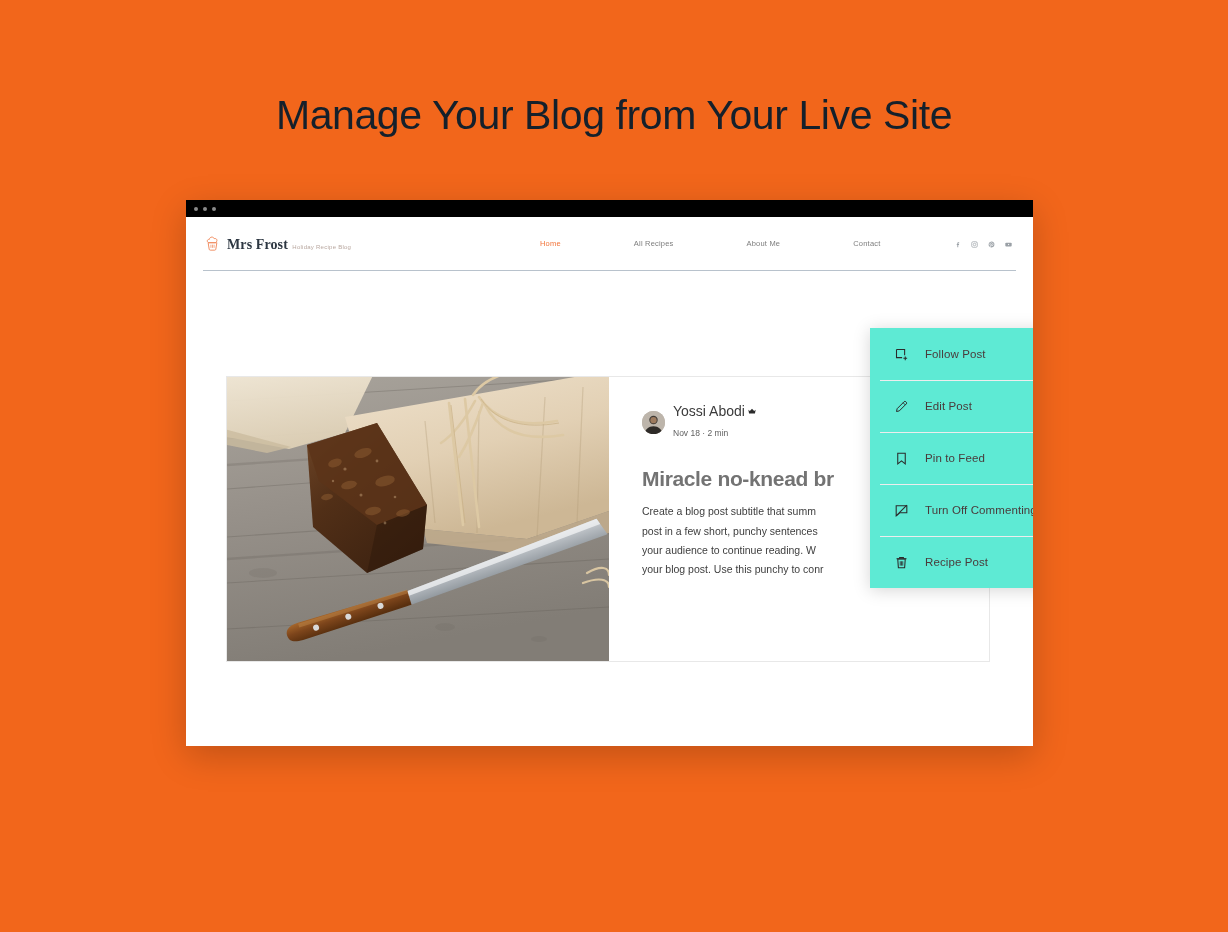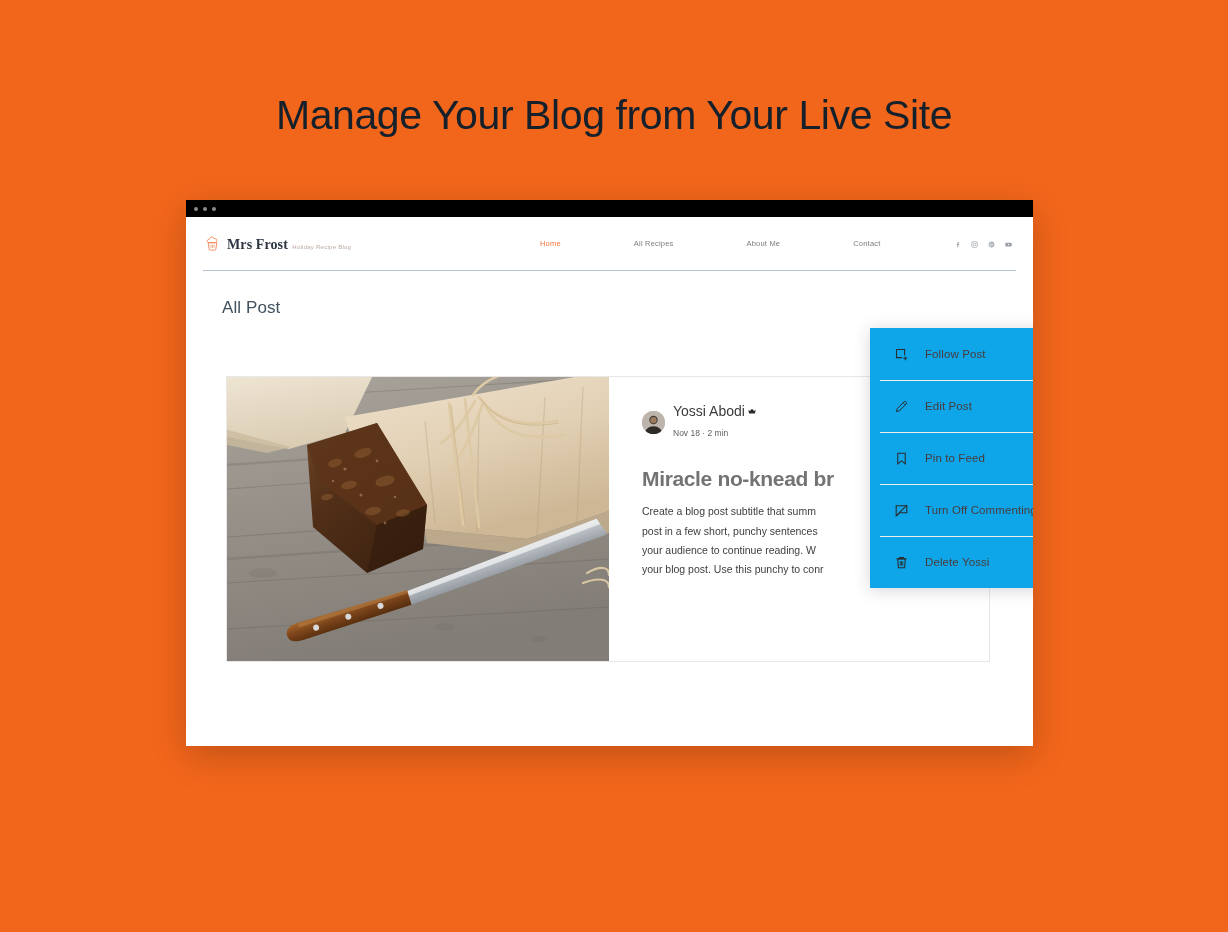--- a/index.html
+++ b/index.html
@@ -237,21 +237,21 @@
     cursor: pointer;
   }
   .like-btn svg { display:block; width:100%; height:100%; }
 
   
   .menu {
     position: absolute;
     left: 684px;
     top: 111px;
     width: 214px;
-    background: #0ea5e9;
+    background: #5eead4;
     box-shadow: 0 2px 16px rgba(0,0,0,0.17);
     z-index: 40;
     padding: 0;
   }
   .menu-item {
     height: 52px;
     display: flex;
     align-items: center;
     padding-left: 24px;
     position: relative;
@@ -337,21 +337,20 @@
           <svg class="social-icon" viewBox="0 0 24 24">
             <rect x="3.5" y="7" width="17" height="10" rx="2.6"></rect>
             <path d="M10.6 9.8l4 2.2-4 2.2z" fill="#ffffff"></path>
           </svg>
         </span>
       </div>
 
       <div class="header-rule"></div>
     </div>
 
-    <div class="page-title">All Post</div>
 
     <div class="post-card">
 
       <div class="post-photo">
         <svg viewBox="0 0 382 284" preserveAspectRatio="xMidYMid slice">
           <defs>
             <linearGradient id="wood" x1="0" y1="0" x2="0.25" y2="1">
               <stop offset="0%" stop-color="#a9a49c"></stop>
               <stop offset="45%" stop-color="#97918a"></stop>
               <stop offset="100%" stop-color="#827d76"></stop>
@@ -552,19 +551,19 @@
 
       <div class="menu-item">
         <span class="menu-icon">
           <svg viewBox="0 0 24 24">
             <path d="M4 6h16" stroke="#2b2b2b" stroke-width="1.7" fill="none"></path>
             <path d="M9 6V4h6v2" fill="none" stroke="#2b2b2b" stroke-width="1.7"></path>
             <path d="M6 6.5h12l-1 14H7z" fill="none" stroke="#2b2b2b" stroke-width="1.7"></path>
             <path d="M10 10v7M12 10v7M14 10v7" stroke="#2b2b2b" stroke-width="1.3" fill="none"></path>
           </svg>
         </span>
-        <span class="menu-label">Delete Yossi</span>
+        <span class="menu-label">Recipe Post</span>
       </div>
 
     </div>
 
   </div>
 </div>
 
 </body></html>

